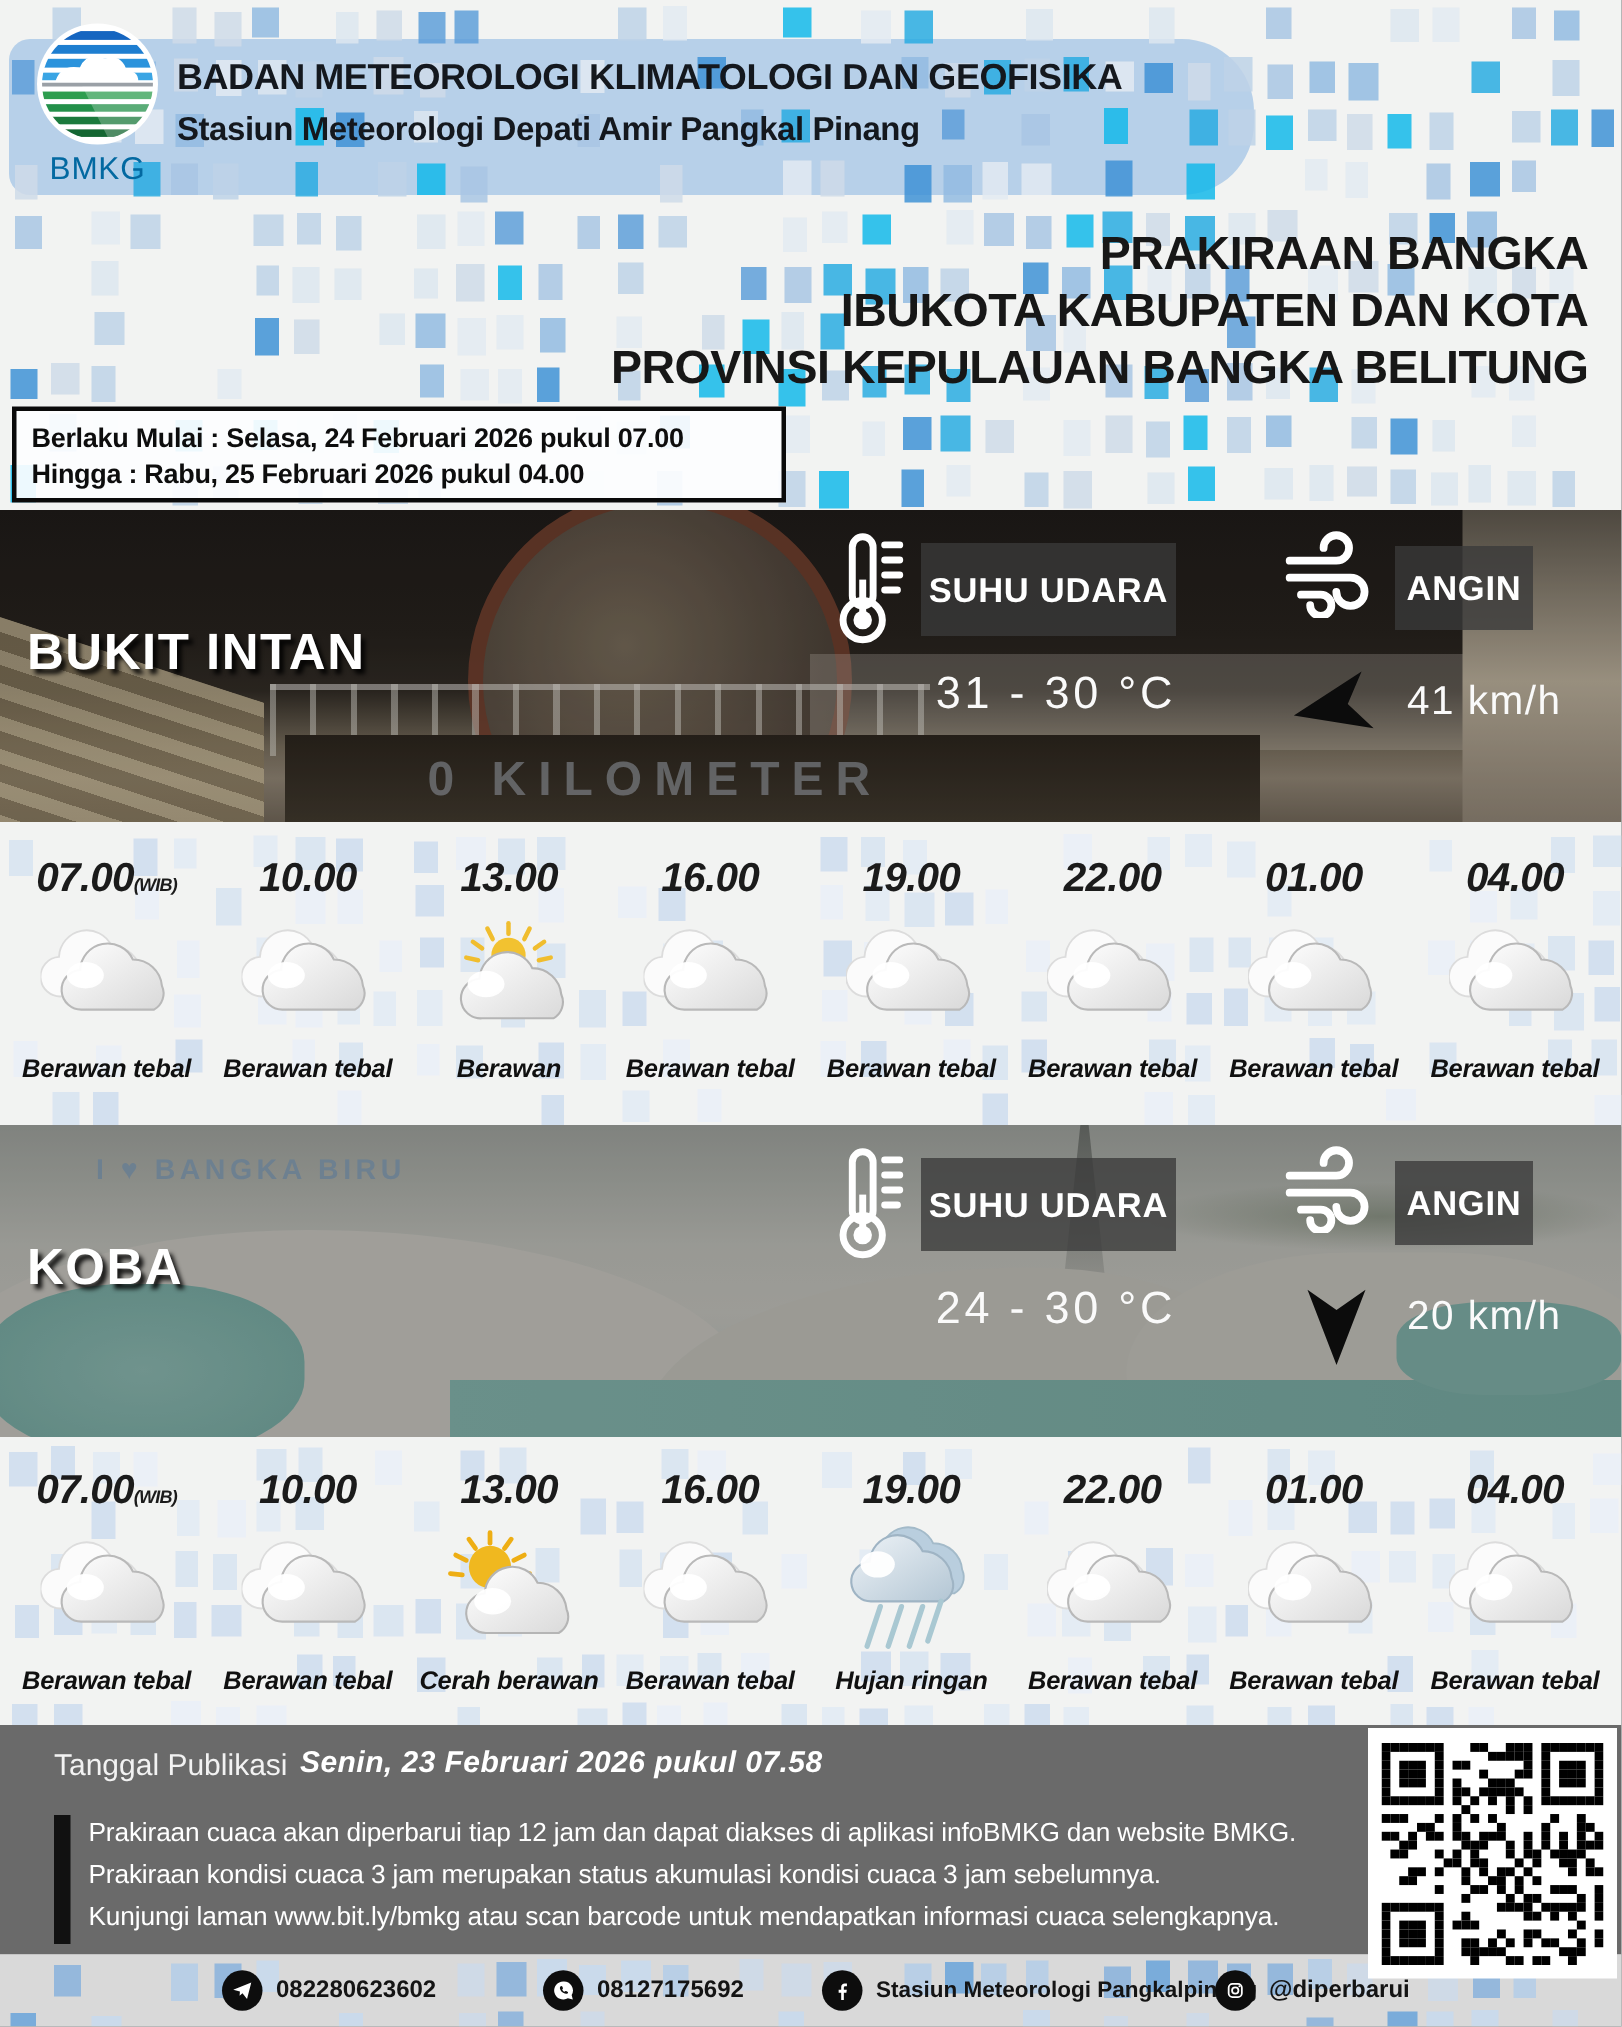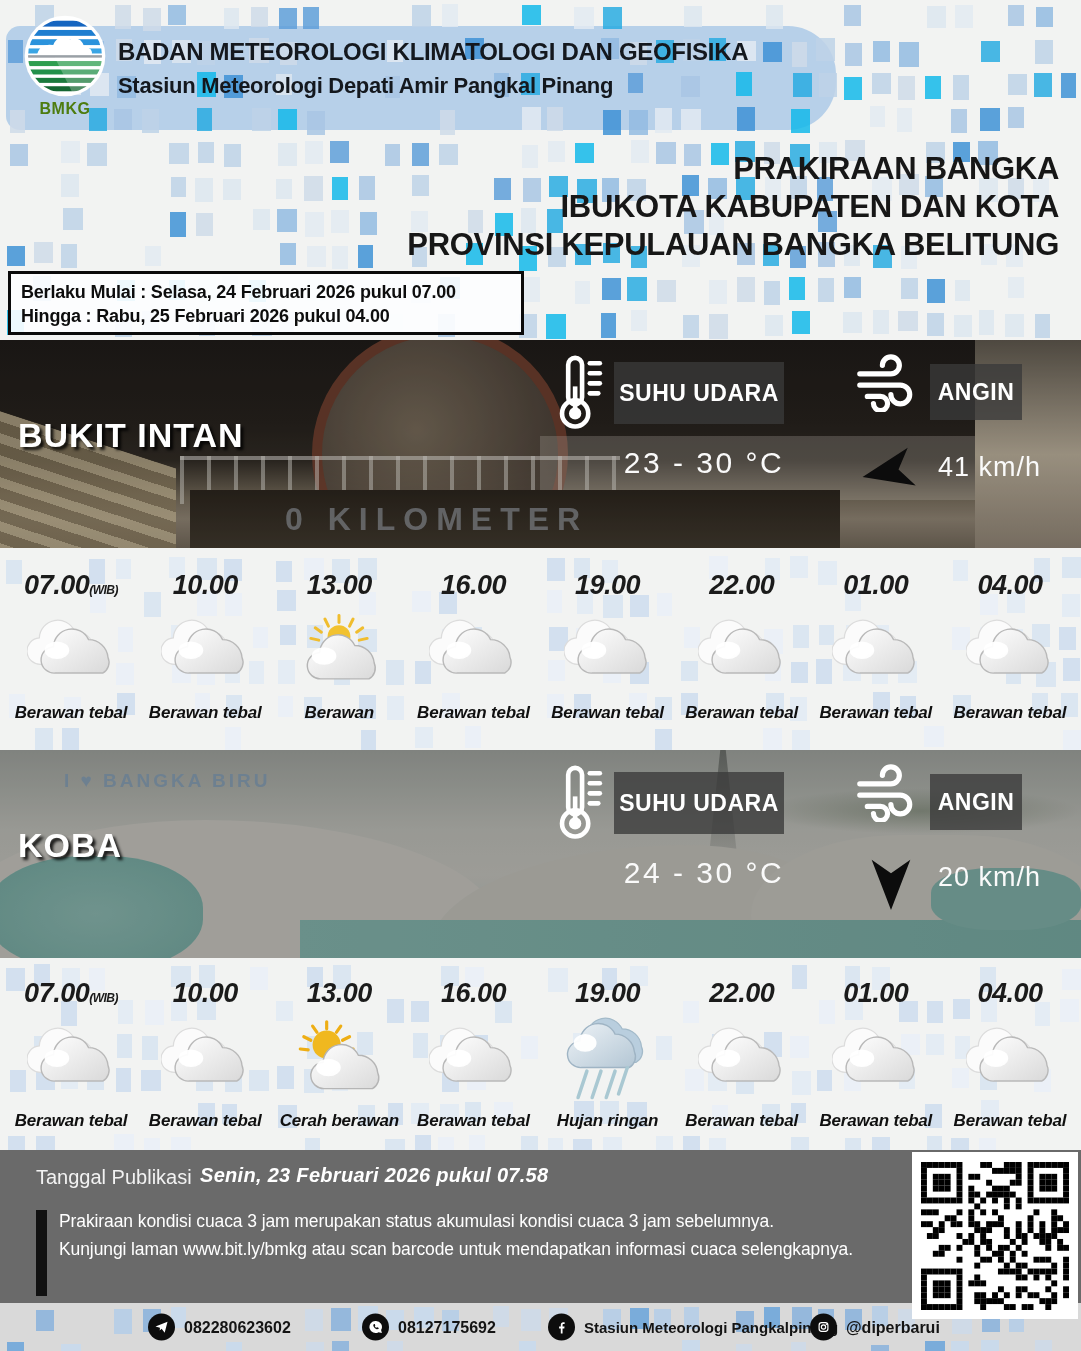--- a/index.html
+++ b/index.html
@@ -7,21 +7,21 @@
         background:#f2f3f2;font-family:"Liberation Sans",sans-serif;}
   
   .mosaic{position:absolute;inset:0;pointer-events:none;}
   .mz-under{z-index:2;} .mz-top{z-index:4;}
   .sq{position:absolute;}
   
   .banner{position:absolute;left:6px;top:26px;width:830px;height:104px;z-index:3;
           background:#b7d0e9;border-radius:14px 48px 48px 14px;}
   .logo-wrap{position:absolute;left:22px;top:14px;width:86px;height:116px;z-index:5;text-align:center;}
   .logo-wrap svg{width:84px;height:84px;}
-  .logo-text{font-size:16px;font-weight:700;color:#4d7c0f;letter-spacing:.5px;margin-top:-2px;}
+  .logo-text{font-size:21px;font-weight:400;color:#0369a1;letter-spacing:.5px;margin-top:-2px;}
   .org{position:absolute;left:118px;top:38px;z-index:5;color:#14181e;}
   .org-l1{font-size:24px;font-weight:800;letter-spacing:-.3px;}
   .org-l2{font-size:22px;font-weight:800;margin-top:7px;letter-spacing:-.3px;}
   
   .headline{position:absolute;right:22px;top:150px;z-index:5;text-align:right;
             font-size:31px;line-height:38px;font-weight:800;color:#171717;letter-spacing:-.3px;}
   
   .validity{position:absolute;left:8px;top:271px;width:516px;height:64px;z-index:5;box-sizing:border-box;
             border:3px solid #0a0a0a;background:rgba(253,254,255,.92);padding:6px 10px;
             font-size:18px;font-weight:700;line-height:24px;color:#0d0d0d;white-space:nowrap;letter-spacing:-.2px;}
@@ -627,21 +627,21 @@
         <rect x="27" y="42" width="6" height="30" fill="#fff" stroke="none"></rect>
         <g stroke-width="6" stroke-linecap="round">
           <line x1="49" y1="12" x2="62" y2="12"></line>
             <line x1="49" y1="25" x2="62" y2="25"></line>
           <line x1="49" y1="38" x2="62" y2="38"></line>
             <line x1="49" y1="51" x2="60" y2="51"></line>
         </g>
       </svg>
     </div>
     <div class="content dark-box temp-label">SUHU UDARA</div>
-    <div class="content temp-value">23 - 30 °C</div>
+    <div class="content temp-value">31 - 30 °C</div>
     <div class="content windico">
       <svg viewBox="0 0 70 62" fill="none" stroke="#fff" stroke-width="5.5" stroke-linecap="round">
         <path d="M4 21 h33 a9 9 0 1 0 -9 -9"></path>
         <path d="M4 33 h43 a10 10 0 1 1 -10 10"></path>
         <path d="M12 45 h14 a7.5 7.5 0 1 1 -7.5 7.5"></path>
       </svg>
     </div>
     <div class="content dark-box wind-label">ANGIN</div>
     <div class="content wind-arrow" style="transform: rotate(258deg);">
       <svg viewBox="0 0 60 60">
@@ -994,20 +994,21 @@
         </div>
         <div class="fc-cond">Berawan tebal</div>
       </div>
     </div>
 
   <div class="footer">
     <div class="pub-label">Tanggal Publikasi</div>
     <div class="pub-date">Senin, 23 Februari 2026 pukul 07.58</div>
     <div class="note-bar"></div>
     <div class="notes">
+      <div>Prakiraan cuaca akan diperbarui tiap 12 jam dan dapat diakses di aplikasi infoBMKG dan website BMKG.</div>
       <div>Prakiraan kondisi cuaca 3 jam merupakan status akumulasi kondisi cuaca 3 jam sebelumnya.</div>
       <div>Kunjungi laman www.bit.ly/bmkg atau scan barcode untuk mendapatkan informasi cuaca selengkapnya.</div>
     </div>
   </div>
   <div class="qr-panel">
       <svg id="qrsvg" width="148" height="148" viewBox="0 0 25 25">
         <rect x="0" y="0" width="1" height="1" fill="#000"></rect>
         <rect x="1" y="0" width="1" height="1" fill="#000"></rect>
         <rect x="2" y="0" width="1" height="1" fill="#000"></rect>
         <rect x="3" y="0" width="1" height="1" fill="#000"></rect>

